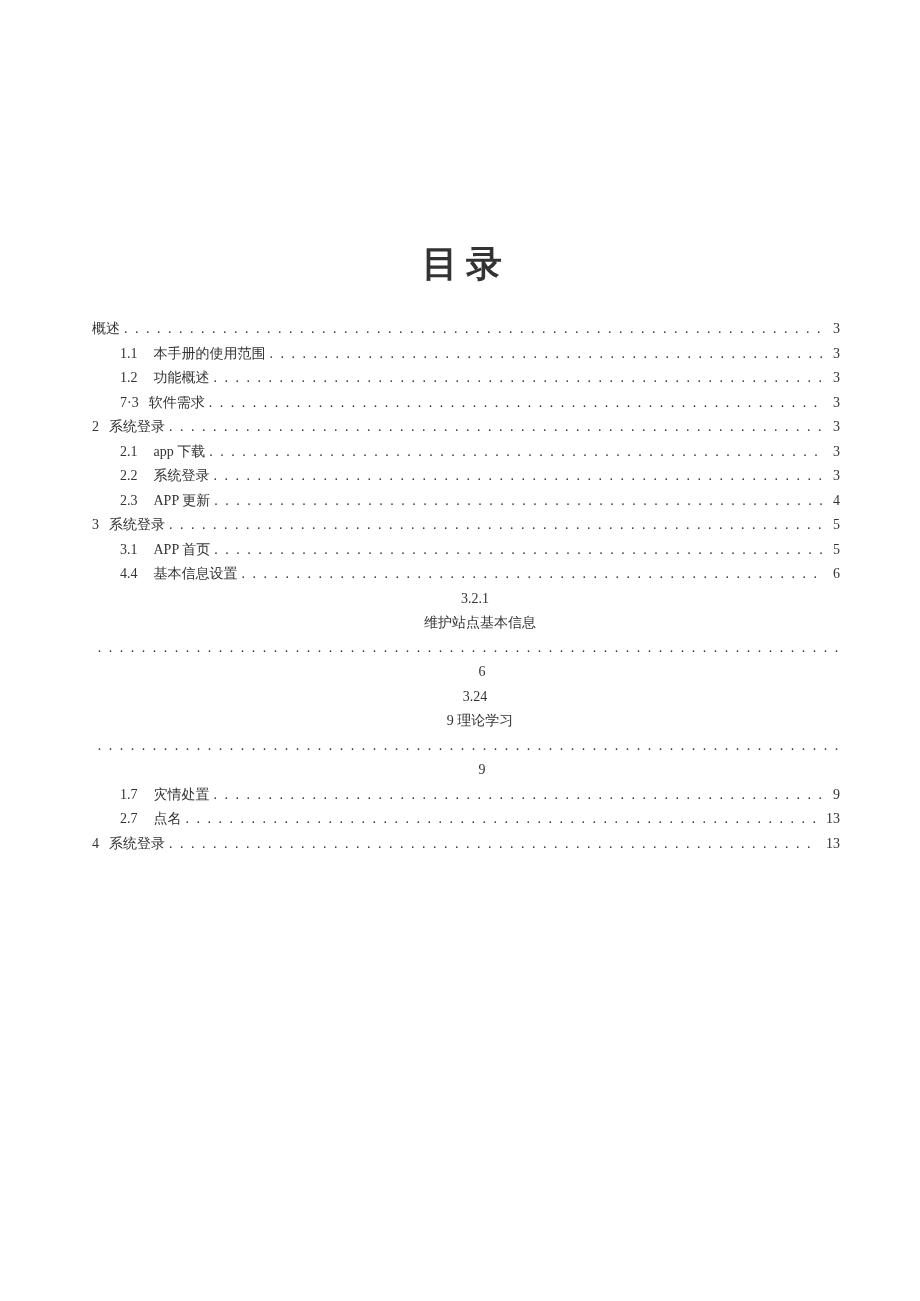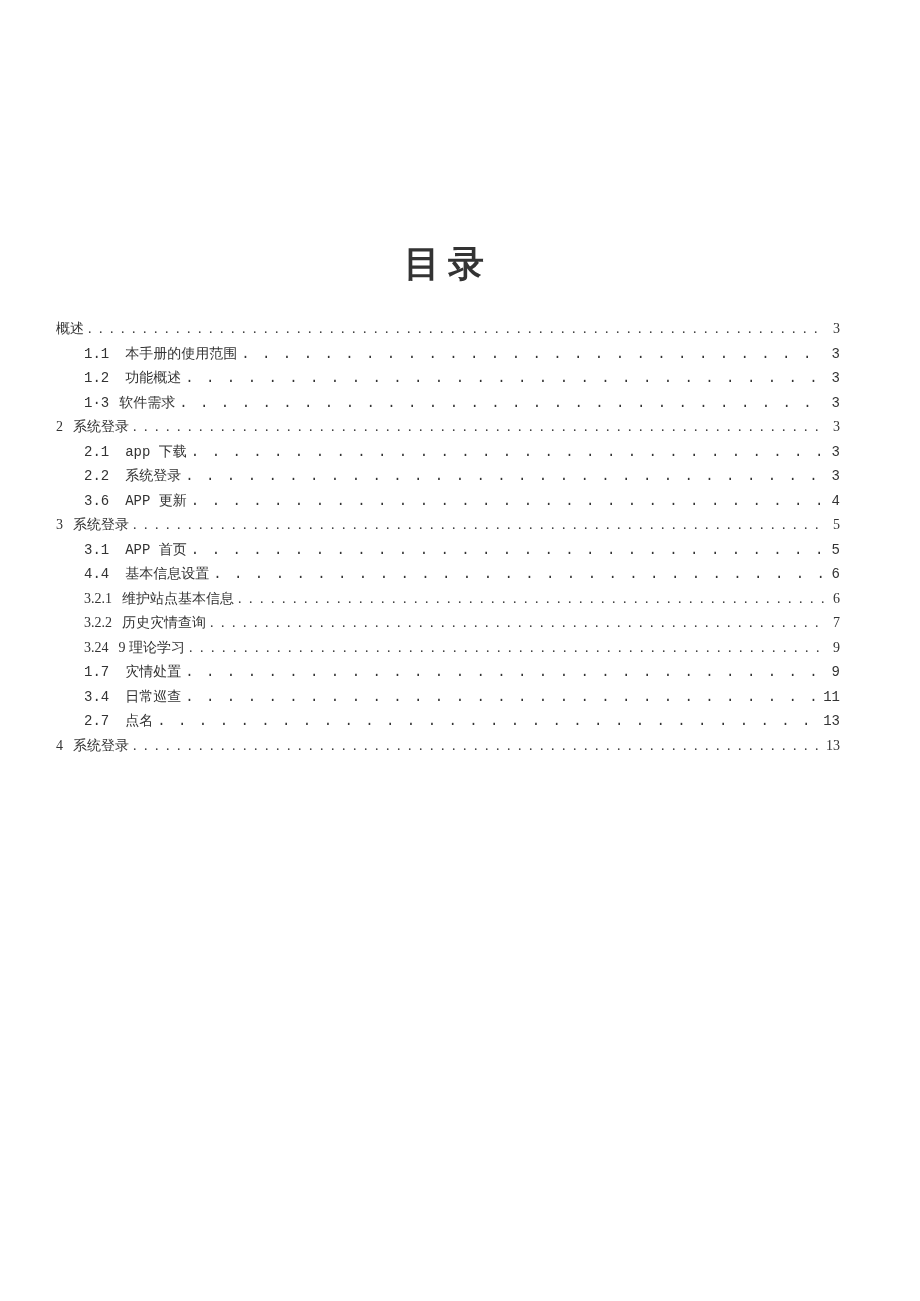--- a/index.html
+++ b/index.html
@@ -9,21 +9,21 @@
     }
     body {
       background: #ffffff;
       width: 920px;
       height: 1301px;
       font-family: "SimSun", "宋体", serif;
       color: #333;
       padding: 0;
     }
     .page {
-      padding: 240px 80px 0 56px;
+      padding: 240px 80px 0 92px;
     }
     .title {
       text-align: center;
       font-size: 36px;
       font-family: "SimSun", "宋体", serif;
       margin-bottom: 28px;
       letter-spacing: 8px;
     }
     .toc {
       font-size: 14px;
@@ -33,24 +33,24 @@
       display: flex;
       align-items: center;
       white-space: nowrap;
       overflow: hidden;
     }
     .toc-entry.level-1 {
       padding-left: 0;
     }
     .toc-entry.level-2 {
       padding-left: 28px;
-      font-family: Liberation Mono, monospace;
     }
     .toc-entry.level-3 {
       padding-left: 28px;
+      flex-direction: column;
     }
     .toc-num {
       margin-right: 10px;
     }
     .toc-num-wide {
       margin-right: 16px;
     }
     .toc-text {
       flex: 0 0 auto;
     }
@@ -85,21 +85,21 @@
         <span class="toc-dots"></span>
         <span class="toc-page">3</span>
       </div>
       <div class="toc-entry level-2">
         <span class="toc-num toc-num-wide">1.2</span>
         <span class="toc-text">功能概述</span>
         <span class="toc-dots"></span>
         <span class="toc-page">3</span>
       </div>
       <div class="toc-entry level-2">
-        <span class="toc-num">1·3</span>
+        <span class="toc-num">7·3</span>
         <span class="toc-text">软件需求</span>
         <span class="toc-dots"></span>
         <span class="toc-page">3</span>
       </div>
       <div class="toc-entry level-1">
         <span class="toc-num">2</span>
         <span class="toc-text">系统登录</span>
         <span class="toc-dots"></span>
         <span class="toc-page">3</span>
       </div>
@@ -109,21 +109,21 @@
         <span class="toc-dots"></span>
         <span class="toc-page">3</span>
       </div>
       <div class="toc-entry level-2">
         <span class="toc-num toc-num-wide">2.2</span>
         <span class="toc-text">系统登录</span>
         <span class="toc-dots"></span>
         <span class="toc-page">3</span>
       </div>
       <div class="toc-entry level-2">
-        <span class="toc-num toc-num-wide">3.6</span>
+        <span class="toc-num toc-num-wide">2.3</span>
         <span class="toc-text">APP 更新</span>
         <span class="toc-dots"></span>
         <span class="toc-page">4</span>
       </div>
       <div class="toc-entry level-1">
         <span class="toc-num">3</span>
         <span class="toc-text">系统登录</span>
         <span class="toc-dots"></span>
         <span class="toc-page">5</span>
       </div>
@@ -139,42 +139,30 @@
         <span class="toc-dots"></span>
         <span class="toc-page">6</span>
       </div>
       <div class="toc-entry level-3">
         <span class="toc-num">3.2.1</span>
         <span class="toc-text">维护站点基本信息</span>
         <span class="toc-dots"></span>
         <span class="toc-page">6</span>
       </div>
       <div class="toc-entry level-3">
-        <span class="toc-num">3.2.2</span>
-        <span class="toc-text">历史灾情查询</span>
-        <span class="toc-dots"></span>
-        <span class="toc-page">7</span>
-      </div>
-      <div class="toc-entry level-3">
         <span class="toc-num">3.24</span>
         <span class="toc-text">9 理论学习</span>
         <span class="toc-dots"></span>
         <span class="toc-page">9</span>
       </div>
       <div class="toc-entry level-2">
         <span class="toc-num toc-num-wide">1.7</span>
         <span class="toc-text">灾情处置</span>
         <span class="toc-dots"></span>
         <span class="toc-page">9</span>
-      </div>
-      <div class="toc-entry level-2">
-        <span class="toc-num toc-num-wide">3.4</span>
-        <span class="toc-text">日常巡查</span>
-        <span class="toc-dots"></span>
-        <span class="toc-page">11</span>
       </div>
       <div class="toc-entry level-2">
         <span class="toc-num toc-num-wide">2.7</span>
         <span class="toc-text">点名</span>
         <span class="toc-dots"></span>
         <span class="toc-page">13</span>
       </div>
       <div class="toc-entry level-1">
         <span class="toc-num">4</span>
         <span class="toc-text">系统登录</span>

